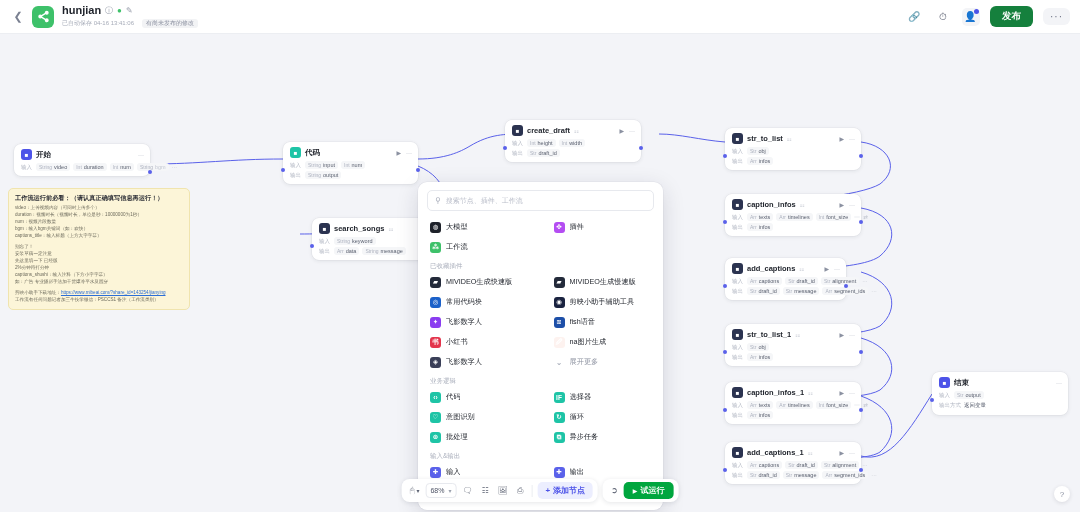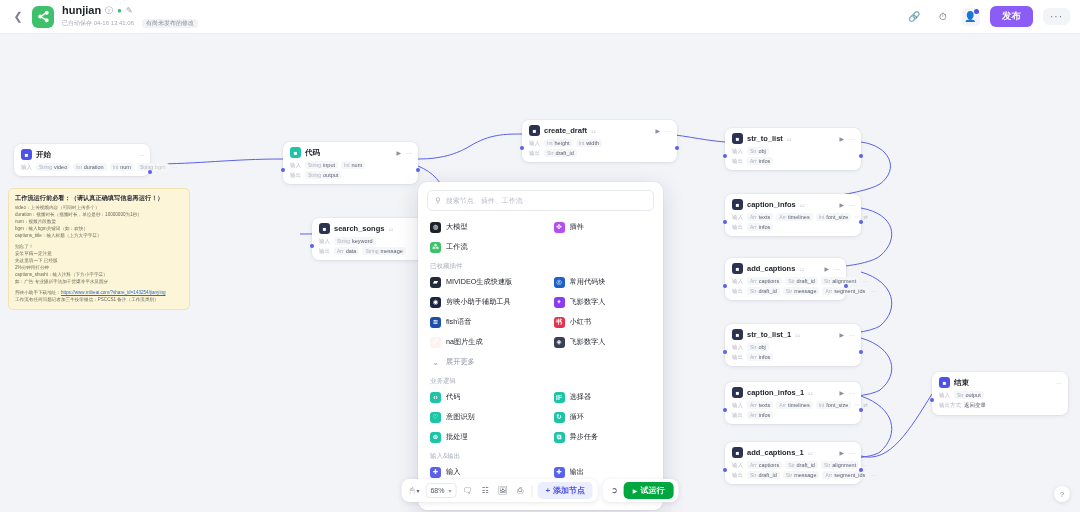--- a/index.html
+++ b/index.html
@@ -36,21 +36,21 @@
   }
   .hdr-right { margin-left: auto; display: flex; align-items: center; gap: 10px; margin-right: 10px; }
   .hdr-ico {
     width: 18px; height: 18px; border-radius: 5px; display: flex;
     align-items: center; justify-content: center; color: #5d6373; font-size: 10px;
     cursor: pointer; position: relative;
   }
   .hdr-ico.boxed { background: #f3f4f7; }
   .hdr-dot { position: absolute; top: 1px; right: 1px; width: 5px; height: 5px; border-radius: 50%; background: #4d53e8; }
   .btn-publish {
-    background: #8b5cf6; color: #fff; font-size: 9.5px; font-weight: bold;
+    background: #15803d; color: #fff; font-size: 9.5px; font-weight: bold;
     padding: 4px 12px; border-radius: 6px; cursor: pointer; border: none;
   }
   .btn-more {
     background: #f3f4f7; color: #6b7183; font-size: 10px; border-radius: 6px;
     padding: 3px 7px; cursor: pointer; letter-spacing: 1px;
   }
 
   
   .canvas { position: absolute; top: 34px; left: 0; width: 1080px; height: 478px;
             background: #f3f4f8; overflow: hidden; }
@@ -282,21 +282,21 @@
             </div>
             <div class="node-row">
               <span class="row-label" style="">输出</span>
               <span class="pill"><span class="ptype">Arr</span>data</span>
               <span class="pill"><span class="ptype">String</span>message</span>
             </div>
           </div>
           <span class="port l" style="top:26px"></span>
           <span class="port r" style="top:26px"></span>
         </div>
-        <div class="node" style="left: 522px; top: 86px; width: 155px;">
+        <div class="node" style="left: 505px; top: 86px; width: 136px;">
           <div class="node-head">
             <span class="node-ico" style="background:#2b3350">■</span>
             <span class="node-name">create_draft</span>
             <span class="node-badge">⚏</span>
             <span class="node-actions">
               <span class="na">▶</span>
               <span class="na">···</span>
             </span>
           </div>
           <div class="node-rows">
@@ -537,20 +537,24 @@
           <div class="pitem">
             <span class="pico" style="background:#3ec16a">⁂</span>
             <span class="plabel">工作流</span>
           </div>
           <div class="psection">已收藏插件</div>
           <div class="pitem">
             <span class="pico" style="background:#232a3a">▰</span>
             <span class="plabel">MIVIDEO生成快速版</span>
           </div>
           <div class="pitem">
+            <span class="pico" style="background:#232a3a">▰</span>
+            <span class="plabel">MIVIDEO生成慢速版</span>
+          </div>
+          <div class="pitem">
             <span class="pico" style="background:#1b61c9">◎</span>
             <span class="plabel">常用代码块</span>
           </div>
           <div class="pitem">
             <span class="pico" style="background:#1a2340">◉</span>
             <span class="plabel">剪映小助手辅助工具</span>
           </div>
           <div class="pitem">
             <span class="pico" style="background:#8a3df0">✦</span>
             <span class="plabel">飞影数字人</span>

